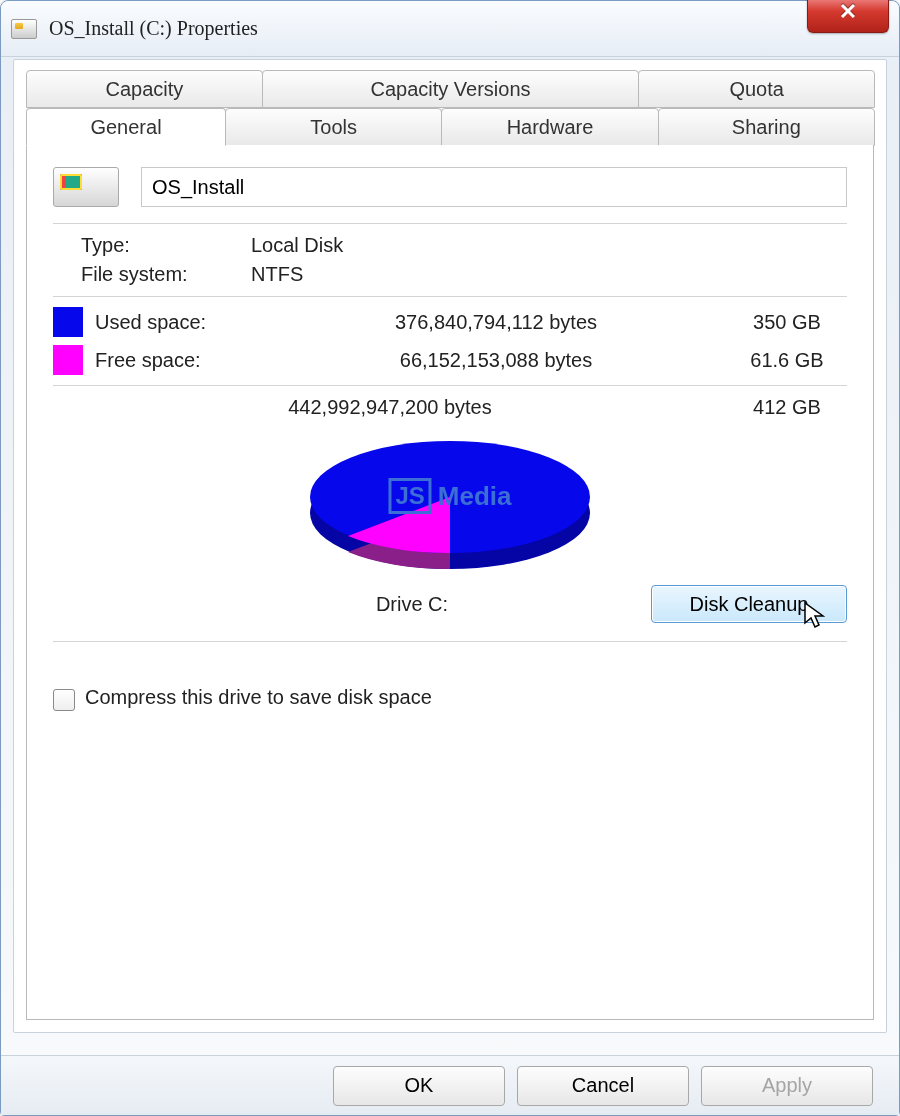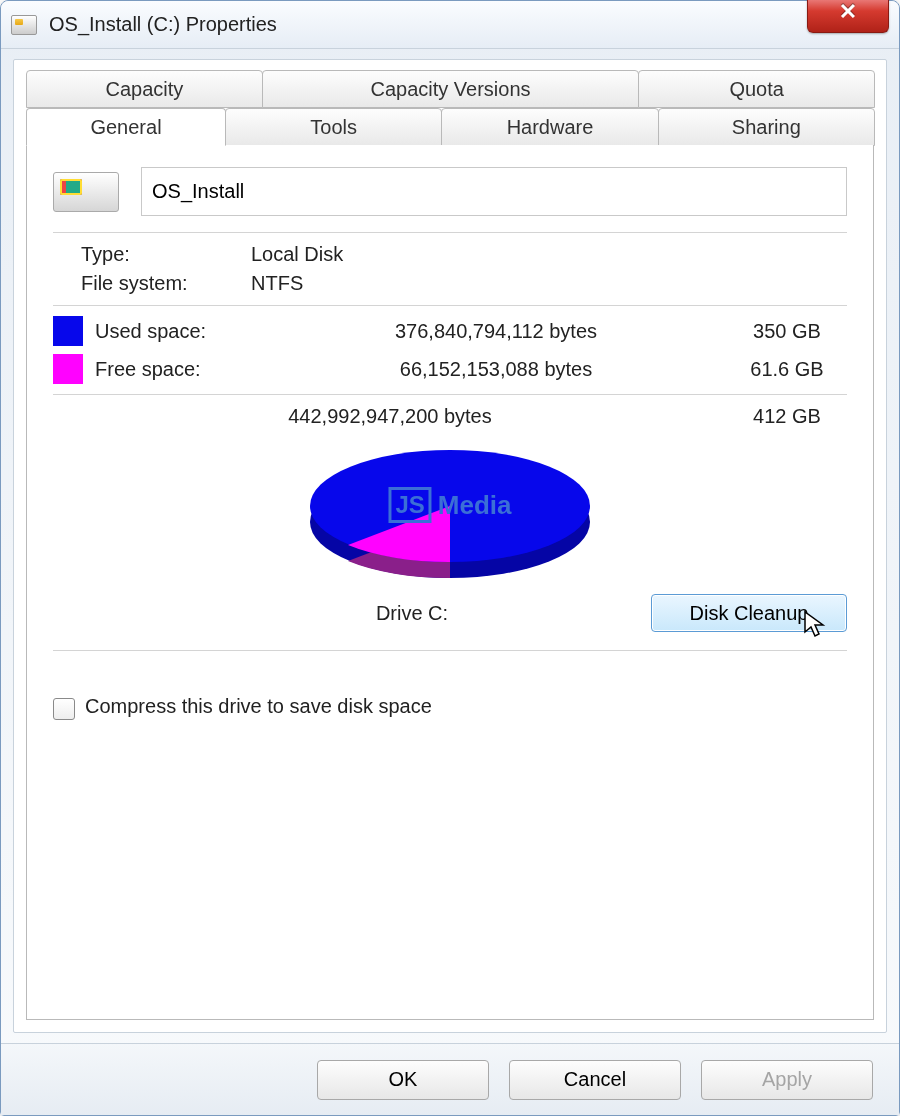--- a/index.html
+++ b/index.html
@@ -16,27 +16,28 @@
   .window {
     position: relative;
     width: 900px;
     height: 1116px;
     background: linear-gradient(to bottom, #e8eef5 0%, #f8fafc 100%);
     border: 1px solid #7a9abf;
     border-radius: 8px 8px 4px 4px;
     box-shadow: 0 2px 10px rgba(0,0,0,0.2);
   }
   .titlebar {
-    height: 48px;
+    height: 56px;
     display: flex;
     align-items: center;
     padding: 16px 10px;
     background: linear-gradient(to bottom, #fafcff 0%, #e6edf5 100%);
     border-bottom: 1px solid #c8d2dc;
     border-radius: 8px 8px 0 0;
+    font-family: Liberation Serif, serif;
   }
   .titlebar .title-text {
     margin-left: 12px;
     font-size: 20px;
     color: #222;
   }
   .close-btn {
     position: absolute;
     top: -4px;
     right: 10px;
@@ -119,21 +120,21 @@
     position:relative;
     margin-right: 22px;
     flex-shrink:0;
   }
   .drive-icon-big:before{
     content:""; position:absolute; left:6px; top:6px; width:22px; height:16px;
     background:#2a8; border-radius:2px;
     box-shadow:inset 0 0 0 2px #fd3, inset 4px 0 0 2px #e44;
   }
   .name-input {
-    flex:1; height:49px;
+    flex:1; height:40px;
     border:1px solid #c9c9c9;
     padding: 4px 10px;
     font-size: 20px;
     font-family: inherit;
     background:#fff;
   }
   hr.sep {
     border:none; border-top:1px solid #d4d4d4; margin: 10px 0;
   }
   .kv-row {
@@ -201,23 +202,23 @@
     border-radius:3px;
     position:relative;
     flex-shrink:0;
     cursor:pointer;
   }
   .chk.checked:after{
     content:"✓"; position:absolute; left:2px; top:-3px;
     color:#2e6fd1; font-weight:bold; font-size:20px;
   }
   .footer {
-    position:absolute; left:0; right:0; bottom:0; height:72px;
+    position:absolute; left:0; right:0; bottom:0; height:60px;
     display:flex; justify-content:flex-end; align-items:center;
-    gap: 20px; padding-right: 26px;
+    gap: 12px; padding-right: 26px;
     background: linear-gradient(to bottom,#f4f7fa,#e6ecf3);
     border-top:1px solid #c8d2dc;
   }
   .btn {
     width:172px; height:40px;
     border:1px solid #a8a8a8;
     background:linear-gradient(to bottom,#fdfdfd,#e7e7e7);
     border-radius:4px;
     font-size:20px;
     cursor:pointer;

